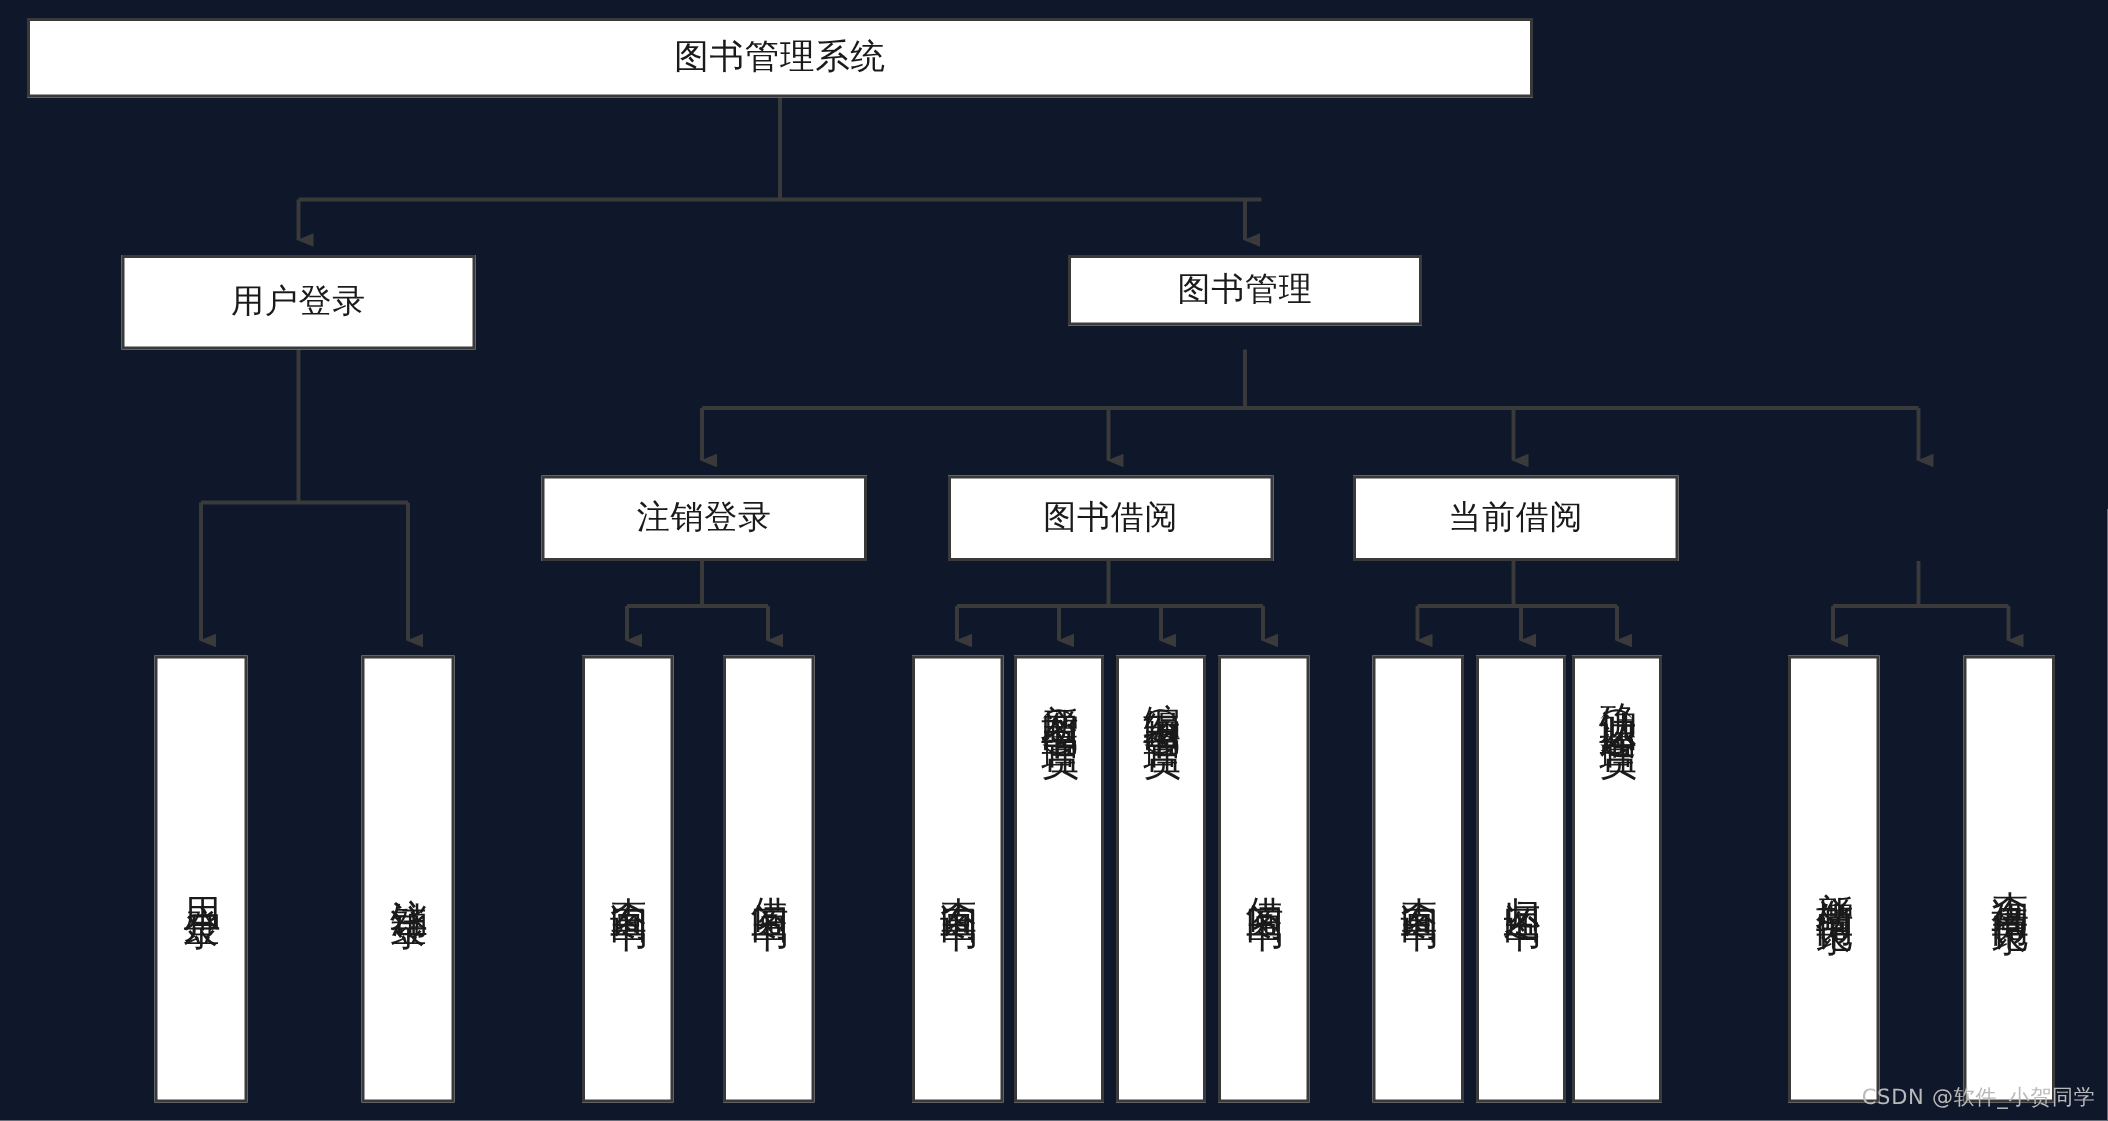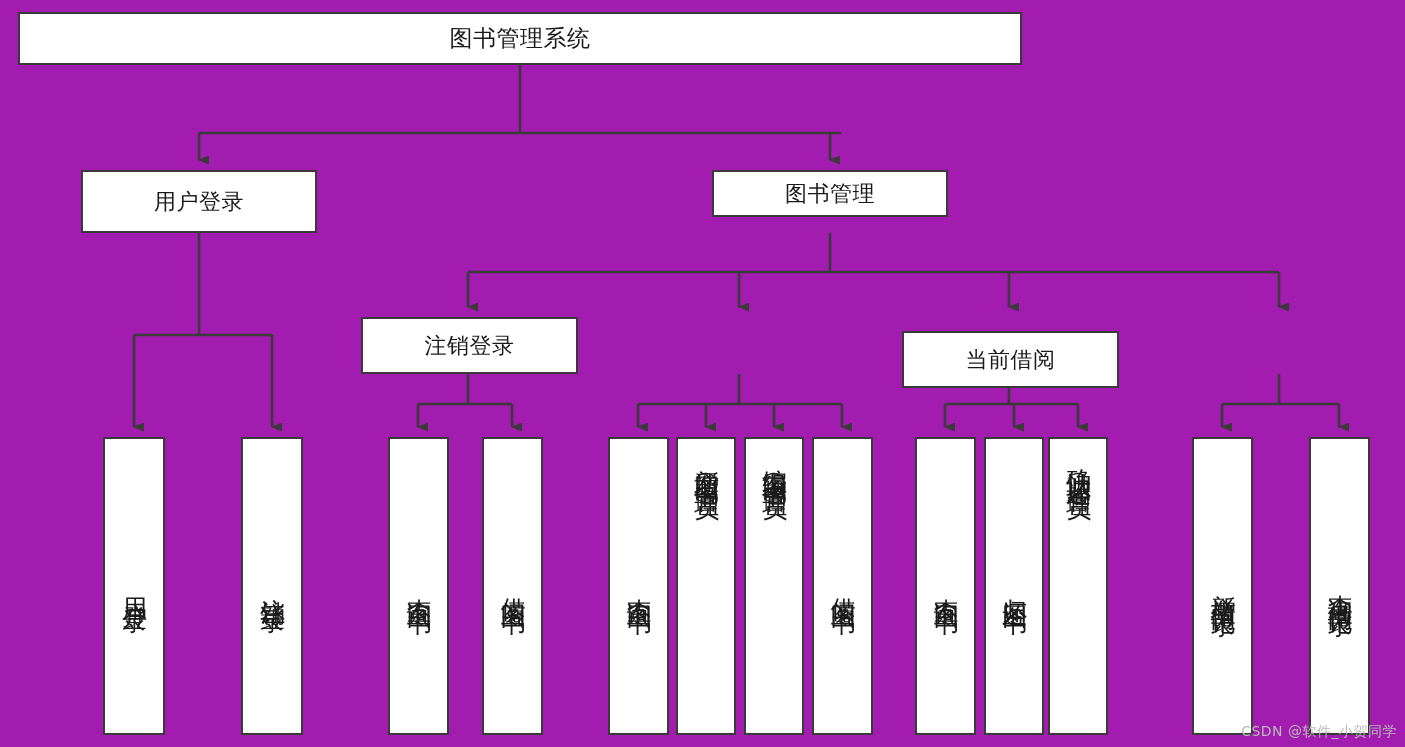--- a/index.html
+++ b/index.html
@@ -10,21 +10,21 @@
   body {
     font-family: "DejaVu Sans", "Liberation Sans", sans-serif;
     width: 1405px;
     height: 747px;
     overflow: hidden;
   }
   #diagram-root {
     position: relative;
     width: 1405px;
     height: 747px;
-    background: #a21caf;
+    background: #0f172a;
   }
   svg#connector-layer {
     position: absolute;
     left: 0;
     top: 0;
     width: 1405px;
     height: 747px;
     pointer-events: none;
   }
   .node {
@@ -141,21 +141,24 @@
   <div class="node horizontal" style="left:81px; top:170px; width:236px; height:63px;">
     <span class="node-label">用户登录</span>
   </div>
   <div class="node horizontal" style="left:712px; top:170px; width:236px; height:47px;">
     <span class="node-label">图书管理</span>
   </div>
 
   <div class="node horizontal" style="left:361px; top:317px; width:217px; height:57px;">
     <span class="node-label">注销登录</span>
   </div>
-  <div class="node horizontal" style="left:902px; top:331px; width:217px; height:57px;">
+  <div class="node horizontal" style="left:632px; top:317px; width:217px; height:57px;">
+    <span class="node-label">图书借阅</span>
+  </div>
+  <div class="node horizontal" style="left:902px; top:317px; width:217px; height:57px;">
     <span class="node-label">当前借阅</span>
   </div>
 
   <div class="node vertical short" style="left:103px; top:437px; width:62px; height:298px;">
     <span class="node-label">用户登录</span>
   </div>
   <div class="node vertical short" style="left:241px; top:437px; width:62px; height:298px;">
     <span class="node-label">注销登录</span>
   </div>
 

